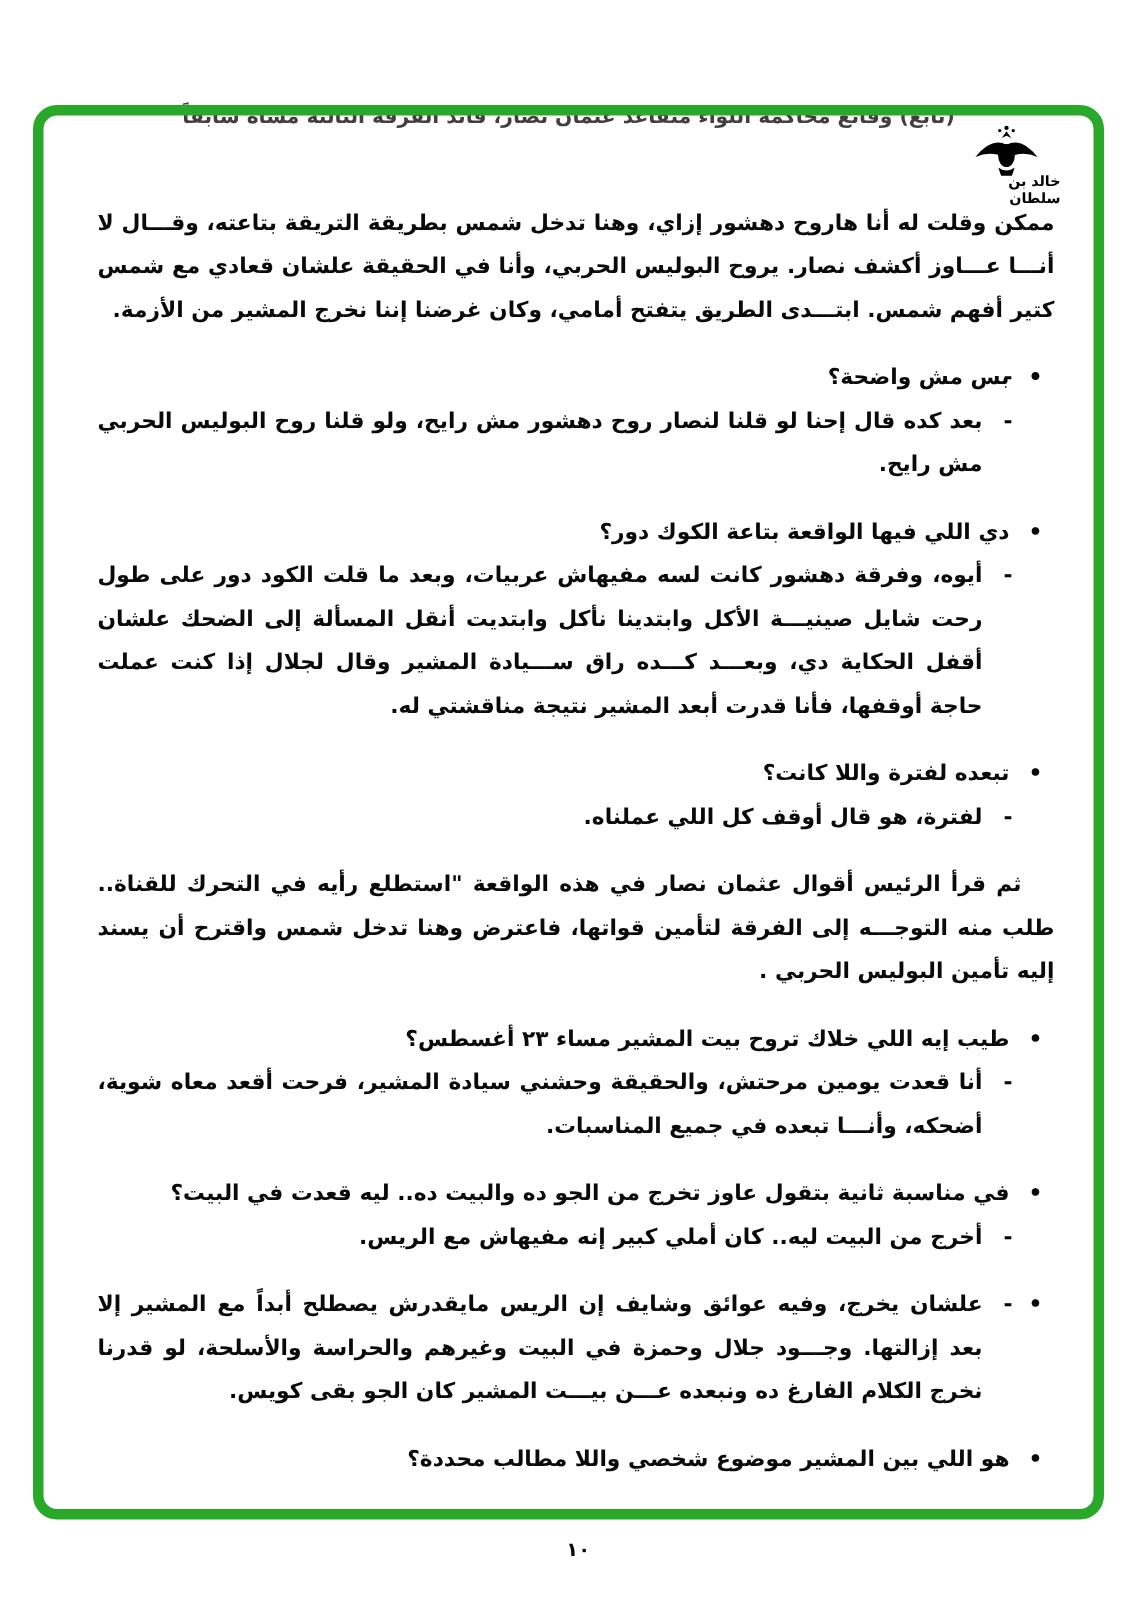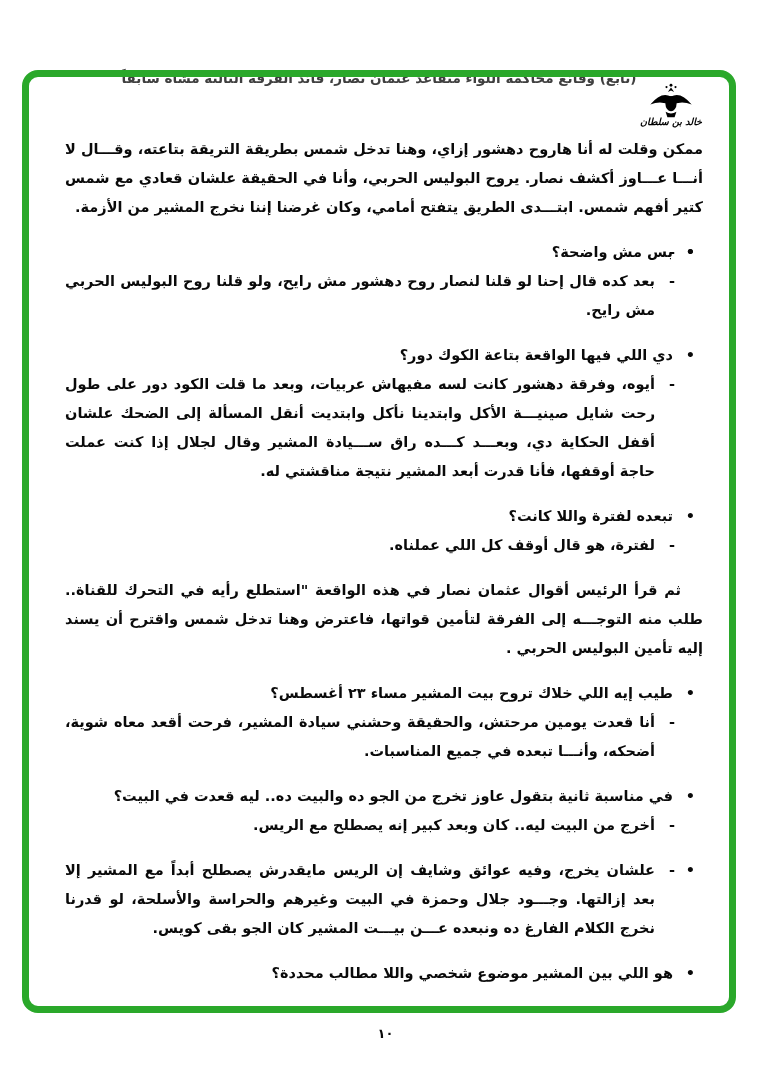--- a/index.html
+++ b/index.html
@@ -10,21 +10,21 @@
   .header-title {
     position:absolute; top:30px; left:0; right:0;
     direction:rtl; text-align:center;
     font-size:13.5px; font-weight:bold; color:#404040;margin-top:40px;
   }
   .frame {
     position:absolute; left:22px; top:70px; width:714px; height:943px;
     box-sizing:border-box; border:7px solid #2aa82a; border-radius:16px;
   }
   .stamp {
-    position:absolute; top:6px; right:22px; width:72px; text-align:center;font-style:italic;
+    position:absolute; top:6px; right:22px; width:72px; 
   }
   .stamp svg { display:block; margin:0 auto; }
   .stamp-name {
     direction:rtl; font-size:9.5px; font-weight:bold; color:#000; margin-top:-3px;
     letter-spacing:0.5px;
   }
   .content {
     position:absolute; top:58px; right:26px; left:36px;
     direction:rtl; text-align:justify;
     font-size:14.5px; font-weight:bold; line-height:29px;
@@ -124,21 +124,21 @@
         </div>
       </div>
 
       <div class="qa-group">
         <div class="q-row">
           <span class="marker">•</span>
           <span>في مناسبة ثانية بتقول عاوز تخرج من الجو ده والبيت ده.. ليه قعدت في البيت؟</span>
         </div>
         <div class="a-row">
           <span class="marker">-</span>
-          <span>أخرج من البيت ليه.. كان وبعد كبير إنه يصطلح مع الريس.</span>
+          <span>أخرج من البيت ليه.. كان أملي كبير إنه مفيهاش مع الريس.</span>
         </div>
       </div>
 
       <div class="qa-group">
         <div class="q-row">
           <span class="marker">•</span>
         </div>
         <div class="a-row">
           <span class="marker">-</span>
           <span>علشان يخرج، وفيه عوائق وشايف إن الريس مايقدرش يصطلح أبداً مع المشير إلا بعد إزالتها. وجـــود جلال وحمزة في البيت وغيرهم والحراسة والأسلحة، لو قدرنا نخرج الكلام الفارغ ده ونبعده عـــن بيـــت المشير كان الجو بقى كويس.</span>

